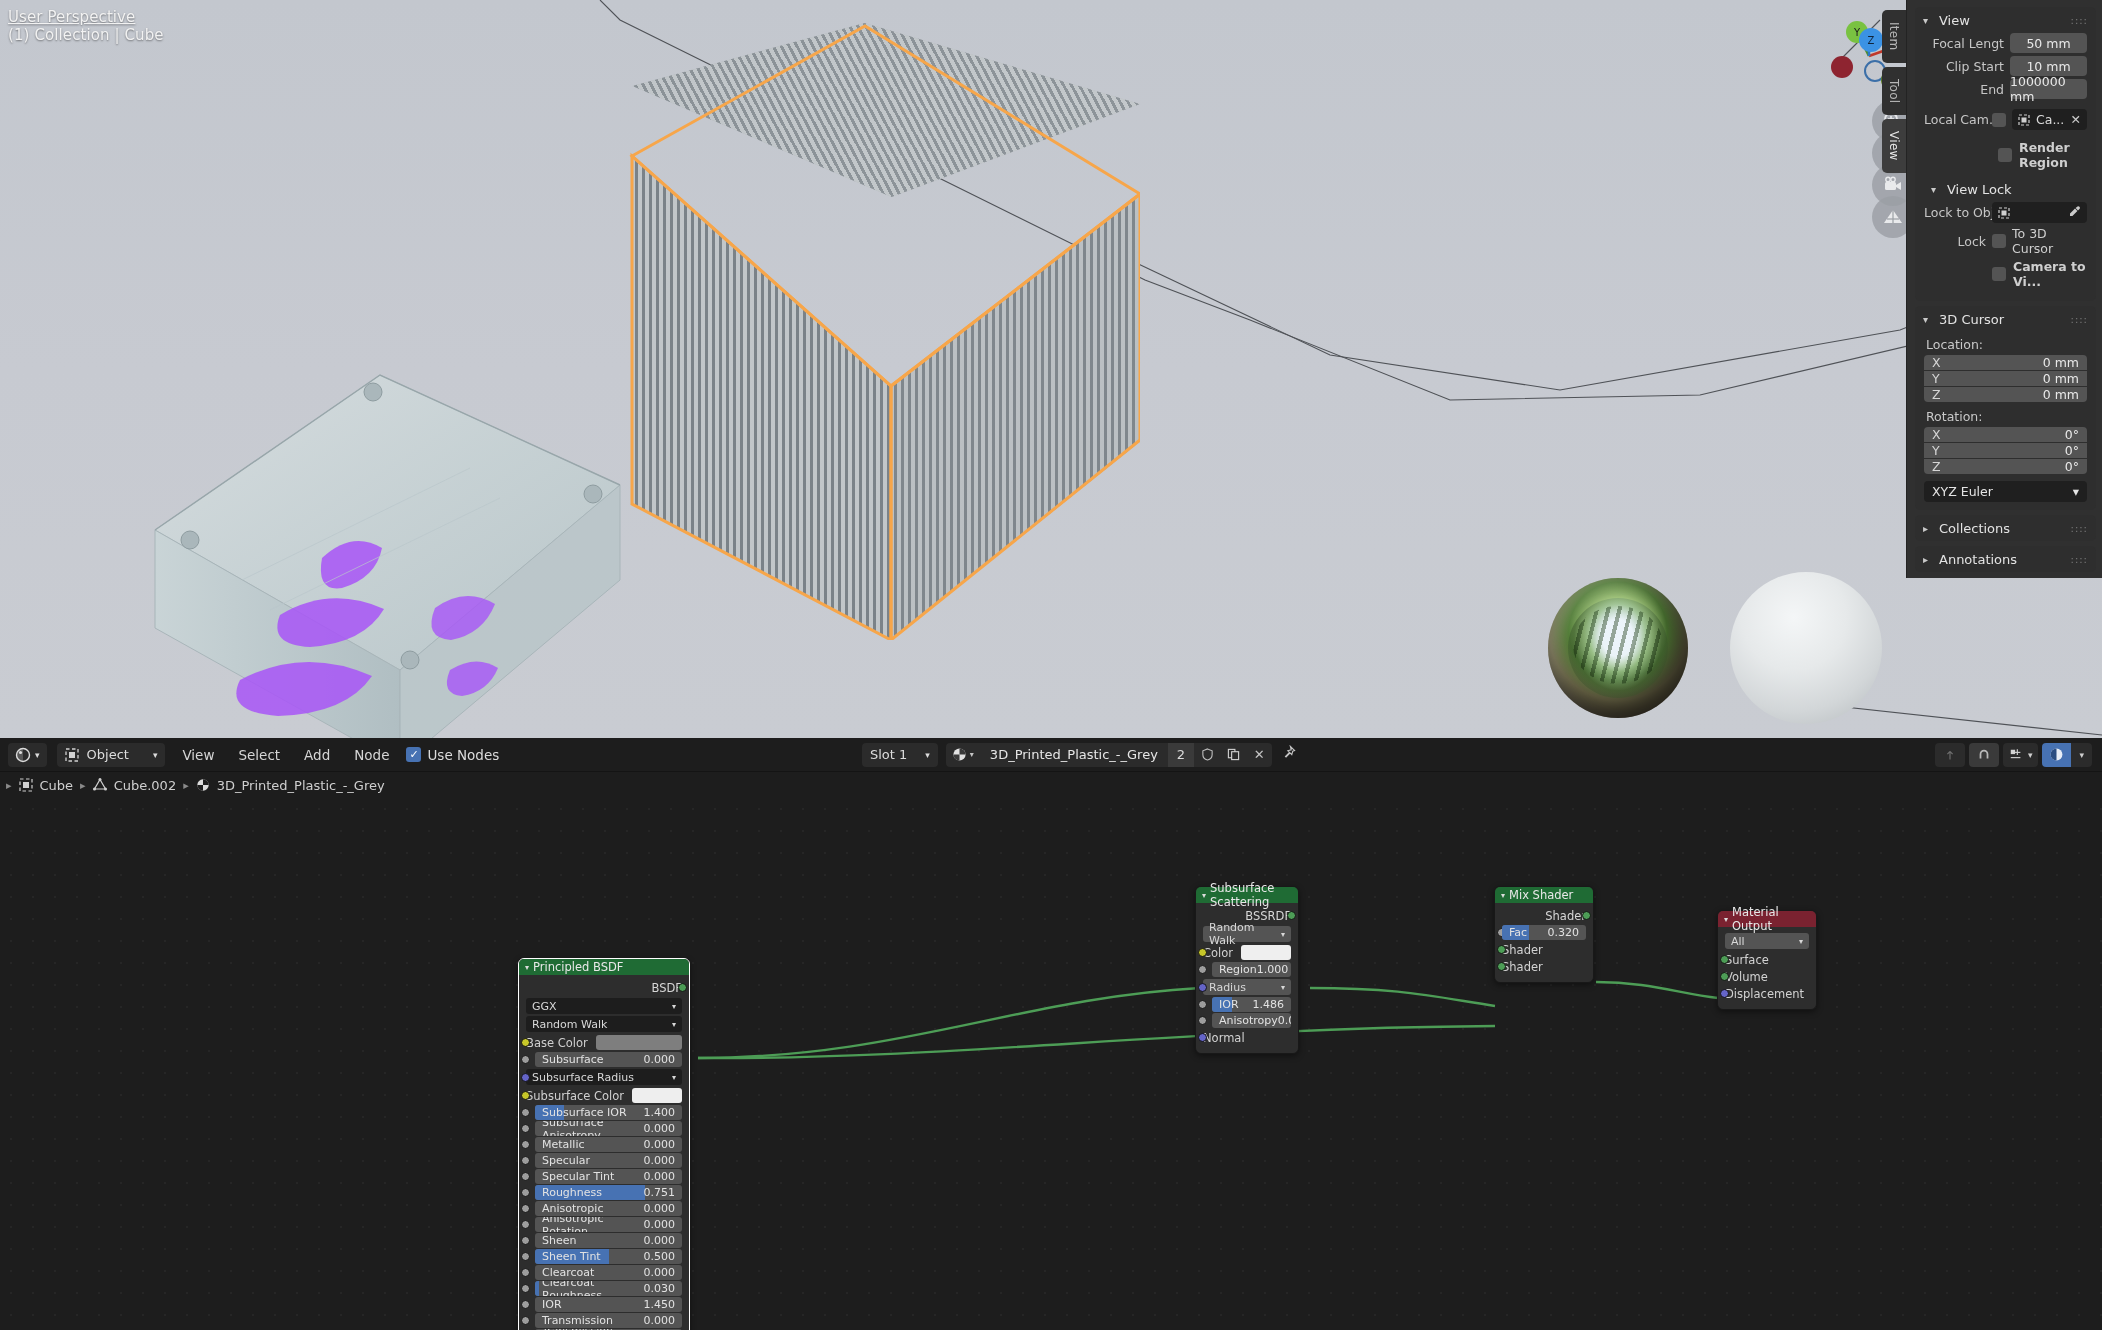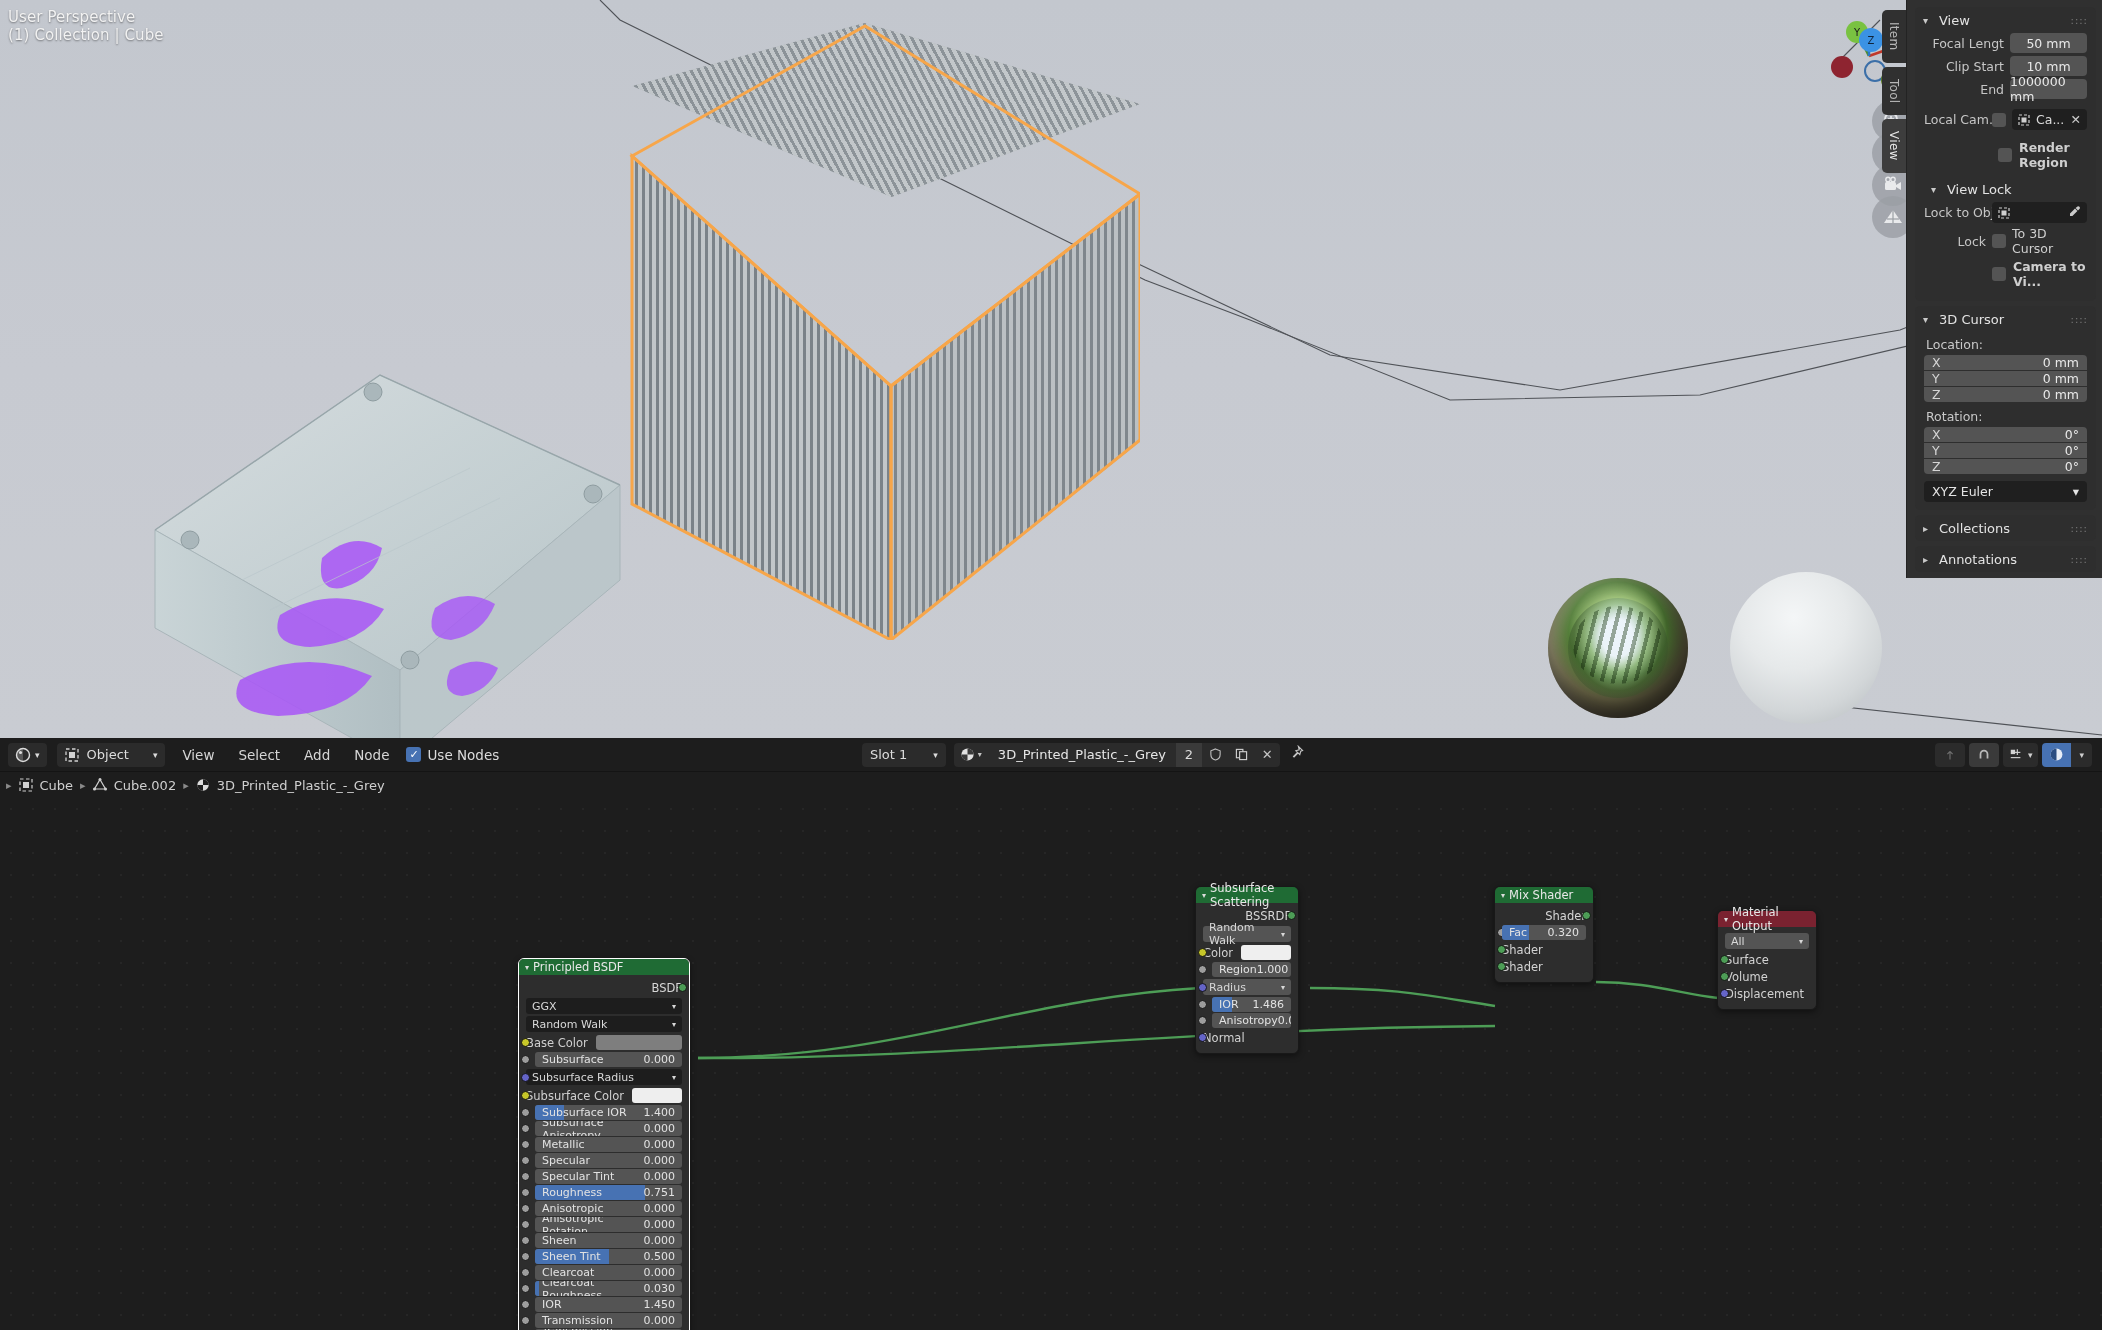--- a/index.html
+++ b/index.html
@@ -16,21 +16,21 @@
   #viewport {
     position: absolute; left: 0; top: 0; width: 2102px; height: 738px;
     background: linear-gradient(180deg,#c3c7ce 0%, #c7cad1 50%, #c9ccd2 100%);
     overflow: hidden;
   }
   .vp-overlay-text {
     position: absolute; left: 8px; color: #f2f2f2;
     font-size: 15px; text-shadow: 0 1px 2px rgba(0,0,0,.45);
     letter-spacing: .1px;
   }
-  #vp-line1 { top: 8px; }
+  #vp-line1 { top: 8px; text-decoration: underline; }
   #vp-line2 { top: 26px; }
 
   
   #cube-wrap { position: absolute; left: 600px; top: 20px; width: 540px; height: 620px; }
   #cube-top {
     position: absolute; left: 0; top: 0; width: 540px; height: 300px;
     background: linear-gradient(135deg,#a9aeb2,#b9bdbf);
     clip-path: polygon(6% 22%, 49% 1%, 100% 28%, 54% 59%);
   }
   #cube-front {
@@ -152,21 +152,21 @@
     display:flex; align-items:center; padding:0 8px; gap:10px;
   }
   .hbtn { display:flex; align-items:center; gap:4px; height:24px; padding:0 7px;
           background:#2b2b2b; border-radius:4px; color:#dcdcdc; font-size:13px; }
   .hmenu { color:#d6d6d6; font-size:13.5px; padding:0 7px; }
   .hck { display:flex; align-items:center; gap:6px; color:#dcdcdc; font-size:13.5px; }
   .hck .cb { width:15px; height:15px; border-radius:3px; background:#4772b3;
              display:flex; align-items:center; justify-content:center; color:#fff; font-size:11px; }
   #slot-box { display:flex; align-items:center; }
   .mini-select { height:24px; background:#2b2b2b; border-radius:4px; color:#dcdcdc;
-                 font-size:13px; display:flex; align-items:center; padding:0 8px; gap:26px; }
+                 font-size:13px; display:flex; align-items:center; padding:0 8px; gap:18px; }
   .matname { height:24px; background:#2b2b2b; border-radius:4px 0 0 4px; color:#e6e6e6;
              font-size:13px; display:flex; align-items:center; padding:0 10px; }
   .mat-users { height:24px; background:#3a3a3a; color:#dcdcdc; font-size:13px;
                display:flex; align-items:center; padding:0 9px; }
   .mat-ico { height:24px; width:26px; background:#2b2b2b; display:flex;
              align-items:center; justify-content:center; color:#c4c4c4; font-size:13px; }
 
   #sh-breadcrumb {
     position:absolute; left:0; top:34px; width:2102px; height:26px;
     background:#1d1d1d; display:flex; align-items:center; gap:7px; padding-left:6px;

